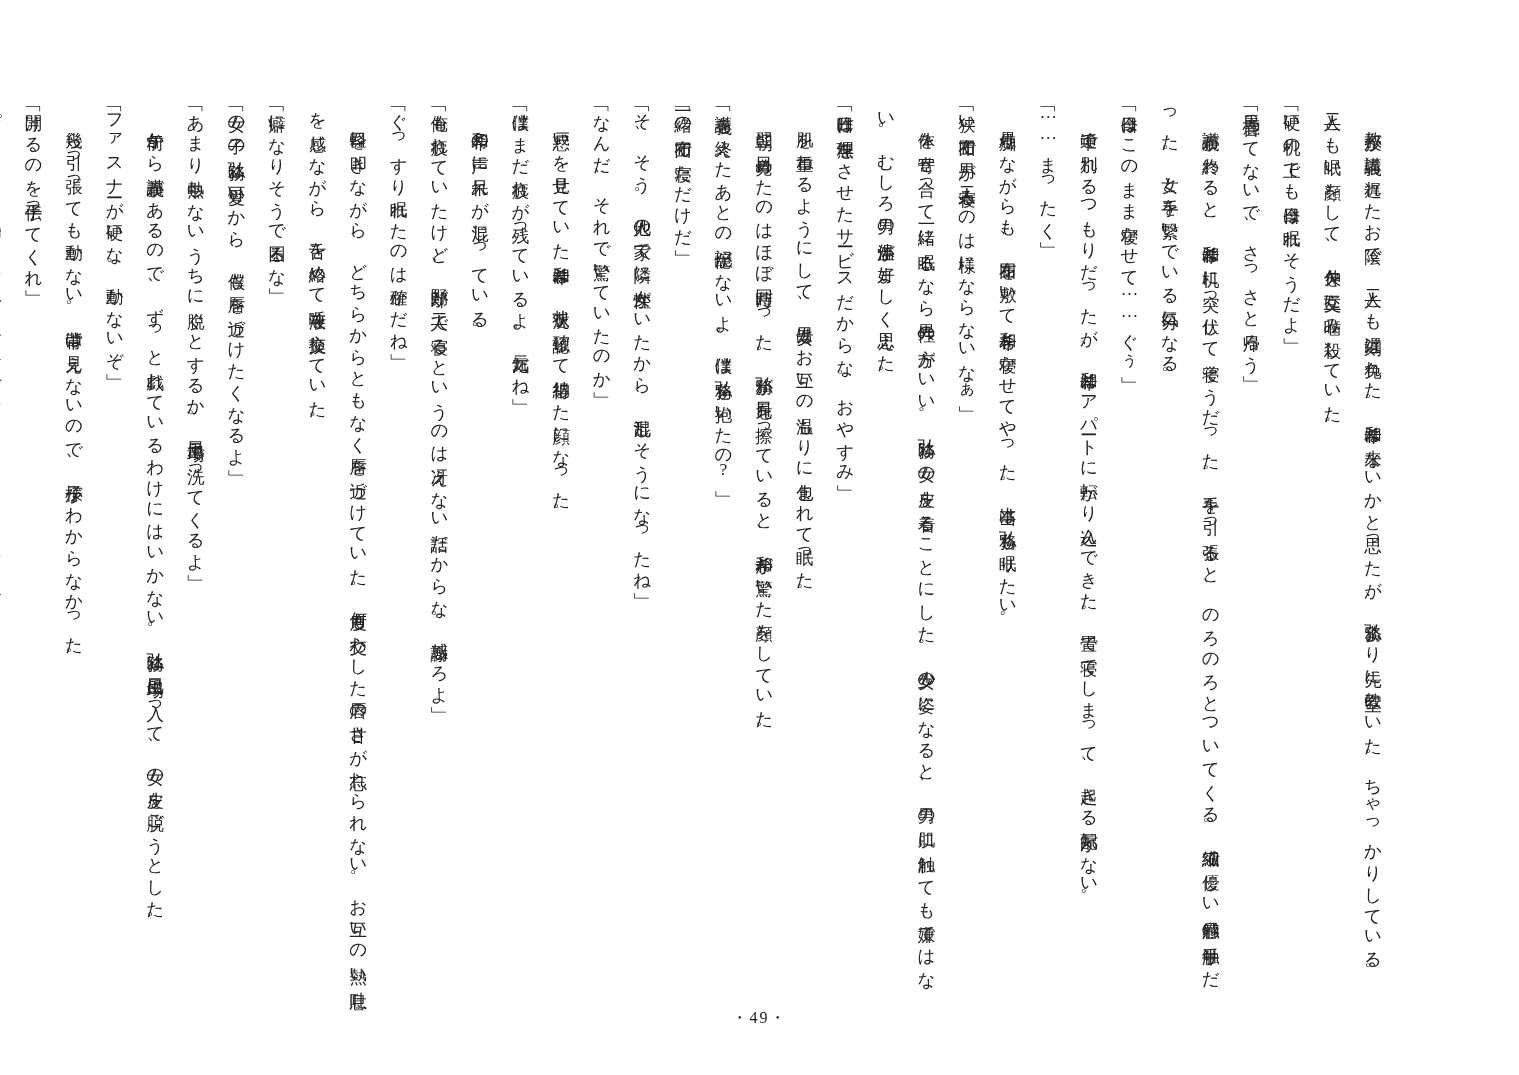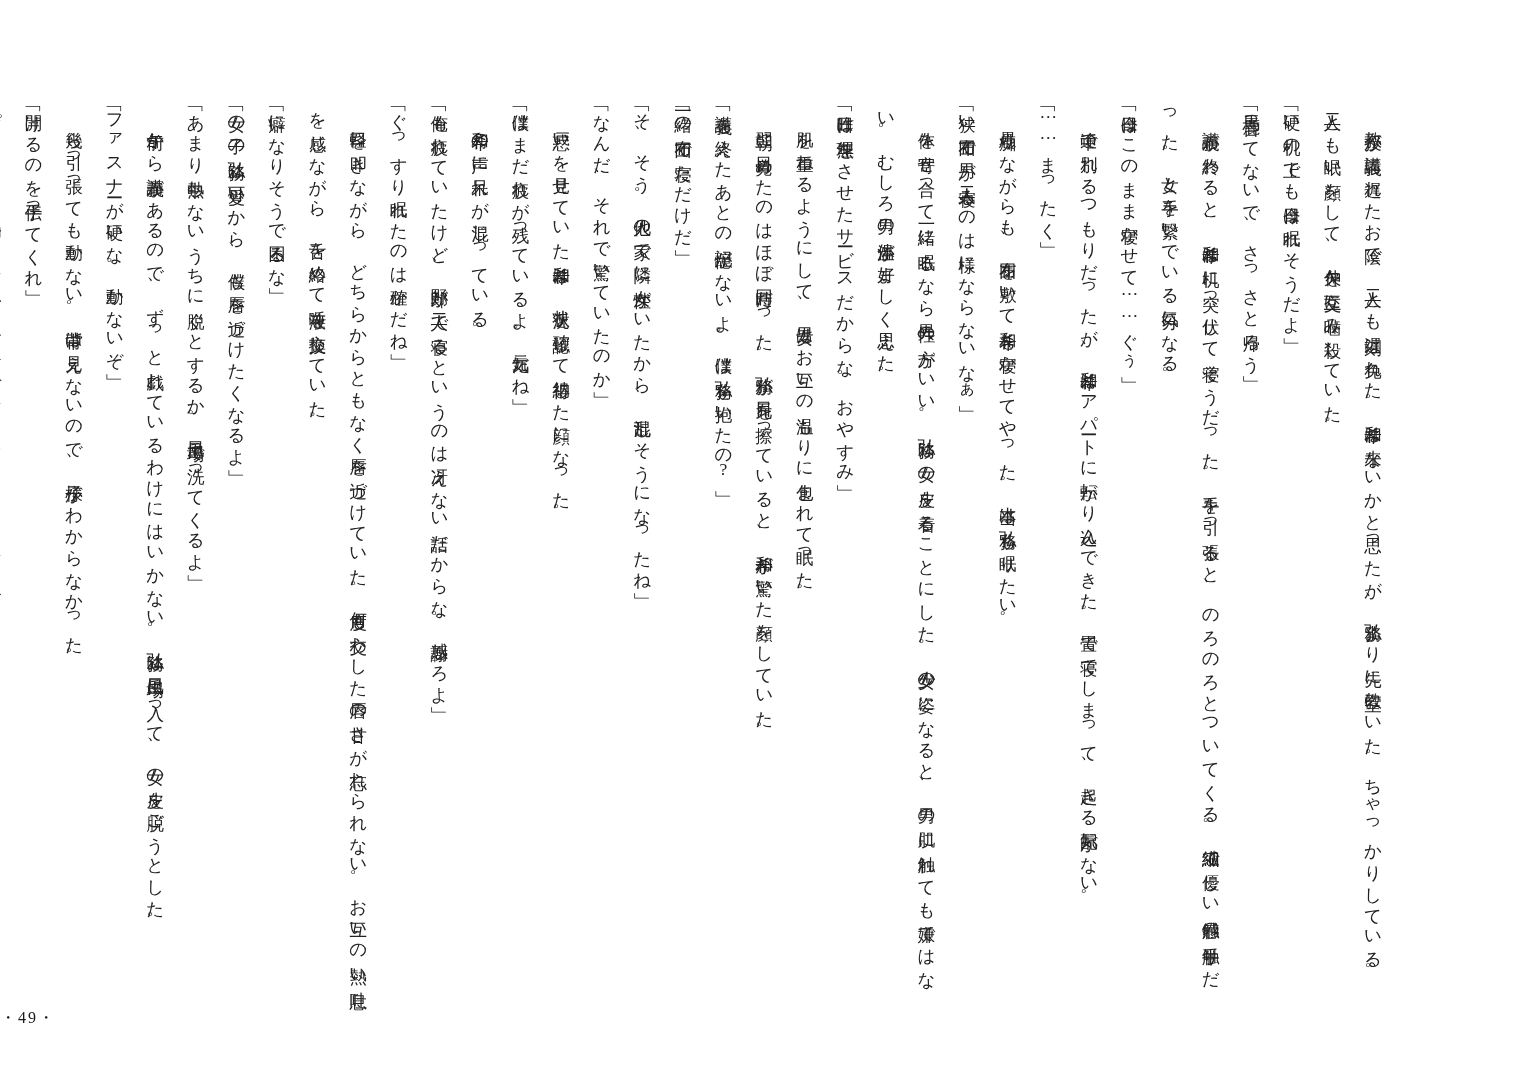--- a/index.html
+++ b/index.html
@@ -46,20 +46,21 @@
     text-indent: 1em;
   }
   #text-body p.noindent {
     text-indent: 0;
   }
   #page-number {
     position: absolute;
     left: 0;
     right: 0;
     bottom: 46px;
+    text-align: center;
     font-size: 16px;
     color: #1a1a1a;
     letter-spacing: 2px;
     font-family: "Liberation Serif", "DejaVu Serif", serif;
   }
 </style>
 </head>
 <body>
 
 <div id="page">

